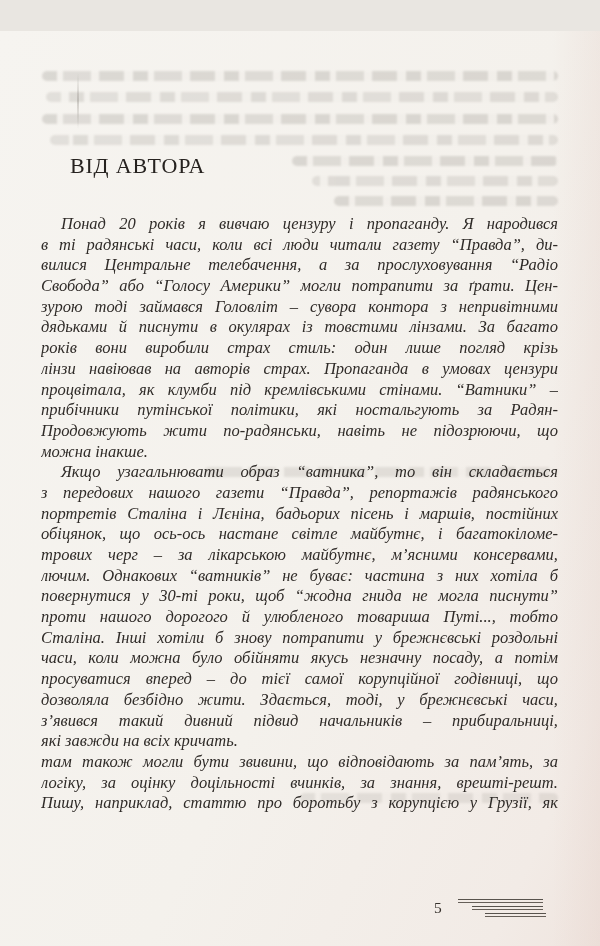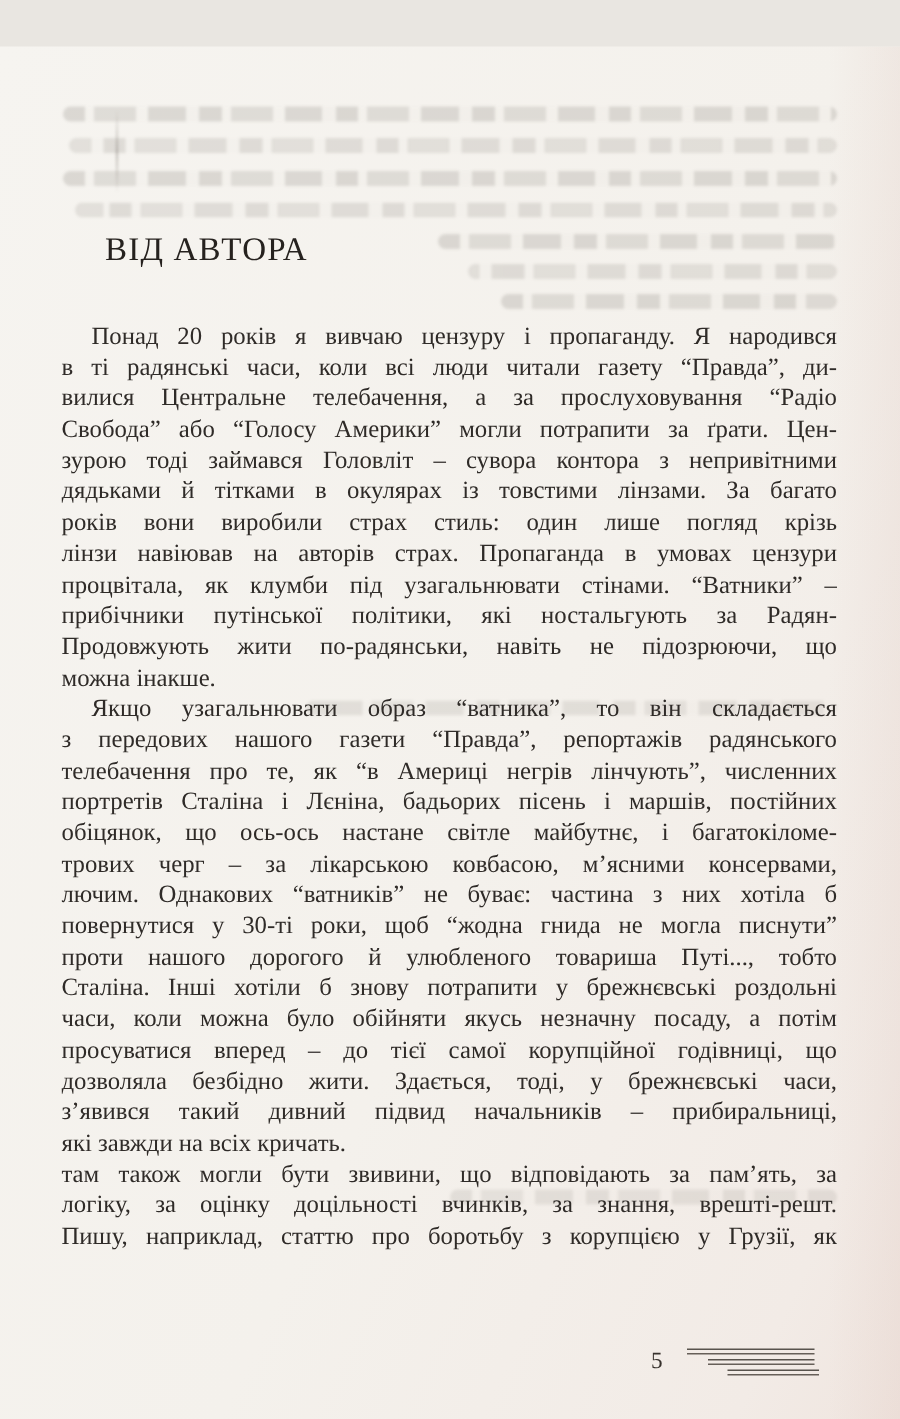--- a/index.html
+++ b/index.html
@@ -18,21 +18,21 @@
     background:repeating-linear-gradient(90deg,
       rgba(122,117,109,.52) 0 15px, rgba(122,117,109,.04) 15px 21px,
       rgba(122,117,109,.44) 21px 49px, rgba(122,117,109,.04) 49px 57px,
       rgba(122,117,109,.50) 57px 82px, rgba(122,117,109,.05) 82px 91px); }
   .bleed-line:nth-child(even){ opacity:.36; background-position:23px 0; }
   .title { position:absolute; left:70px; top:122px; margin:0;
     font-size:22px; font-weight:normal; letter-spacing:.8px; color:#26221f; }
   .body { position:absolute; left:41px; top:183px; width:517px;
     color:#2f2b28; font-size:16.5px; }
   .line { height:20.7px; line-height:20.7px; overflow:hidden;
-    text-align:justify; text-align-last:justify; }
+    text-align:justify; text-align-last:justify;font-style:italic; }
   .line.first { text-indent:20px; }
   .line.end { text-align-last:left; }
   .pagenum { position:absolute; left:434px; top:868px;
     font-size:15.5px; color:#37322d; }
   .rule { position:absolute; height:4px; box-sizing:border-box;
     border-top:1.2px solid #58534d; border-bottom:1.2px solid #665f58; }
   .rule1 { left:458px; top:868px; width:85px; }
   .rule2 { left:472px; top:875px; width:71px; }
   .rule3 { left:485px; top:882px; width:61px; }
 </style>
@@ -57,33 +57,32 @@
   </div>
 
   <h1 class="title">ВІД АВТОРА</h1>
 
   <div class="body" id="body-text">
       <div class="line first">Понад 20 років я вивчаю цензуру і пропаганду. Я народився</div>
       <div class="line">в ті радянські часи, коли всі люди читали газету “Правда”, ди-</div>
       <div class="line">вилися Центральне телебачення, а за прослуховування “Радіо</div>
       <div class="line">Свобода” або “Голосу Америки” могли потрапити за ґрати. Цен-</div>
       <div class="line">зурою тоді займався Головліт – сувора контора з непривітними</div>
-      <div class="line">дядьками й тітками в окулярах із товстими лінзами. За багато</div>
+      <div class="line">дядьками й писнути в окулярах із товстими лінзами. За багато</div>
       <div class="line">років вони виробили страх стиль: один лише погляд крізь</div>
       <div class="line">лінзи навіював на авторів страх. Пропаганда в умовах цензури</div>
-      <div class="line">процвітала, як клумби під узагальнювати стінами. “Ватники” –</div>
+      <div class="line">процвітала, як клумби під кремлівськими стінами. “Ватники” –</div>
       <div class="line">прибічники путінської політики, які ностальгують за Радян-</div>
       <div class="line">Продовжують жити по-радянськи, навіть не підозрюючи, що</div>
       <div class="line end">можна інакше.</div>
       <div class="line first">Якщо узагальнювати образ “ватника”, то він складається</div>
       <div class="line">з передових нашого газети “Правда”, репортажів радянського</div>
-      <div class="line">телебачення про те, як “в Америці негрів лінчують”, численних</div>
       <div class="line">портретів Сталіна і Лєніна, бадьорих пісень і маршів, постійних</div>
       <div class="line">обіцянок, що ось-ось настане світле майбутнє, і багатокіломе-</div>
-      <div class="line">трових черг – за лікарською ковбасою, м’ясними консервами,</div>
+      <div class="line">трових черг – за лікарською майбутнє, м’ясними консервами,</div>
       <div class="line">лючим. Однакових “ватників” не буває: частина з них хотіла б</div>
       <div class="line">повернутися у 30-ті роки, щоб “жодна гнида не могла писнути”</div>
       <div class="line">проти нашого дорогого й улюбленого товариша Путі..., тобто</div>
       <div class="line">Сталіна. Інші хотіли б знову потрапити у брежнєвські роздольні</div>
       <div class="line">часи, коли можна було обійняти якусь незначну посаду, а потім</div>
       <div class="line">просуватися вперед – до тієї самої корупційної годівниці, що</div>
       <div class="line">дозволяла безбідно жити. Здається, тоді, у брежнєвські часи,</div>
       <div class="line">з’явився такий дивний підвид начальників – прибиральниці,</div>
       <div class="line end">які завжди на всіх кричать.</div>
       <div class="line">там також могли бути звивини, що відповідають за пам’ять, за</div>

